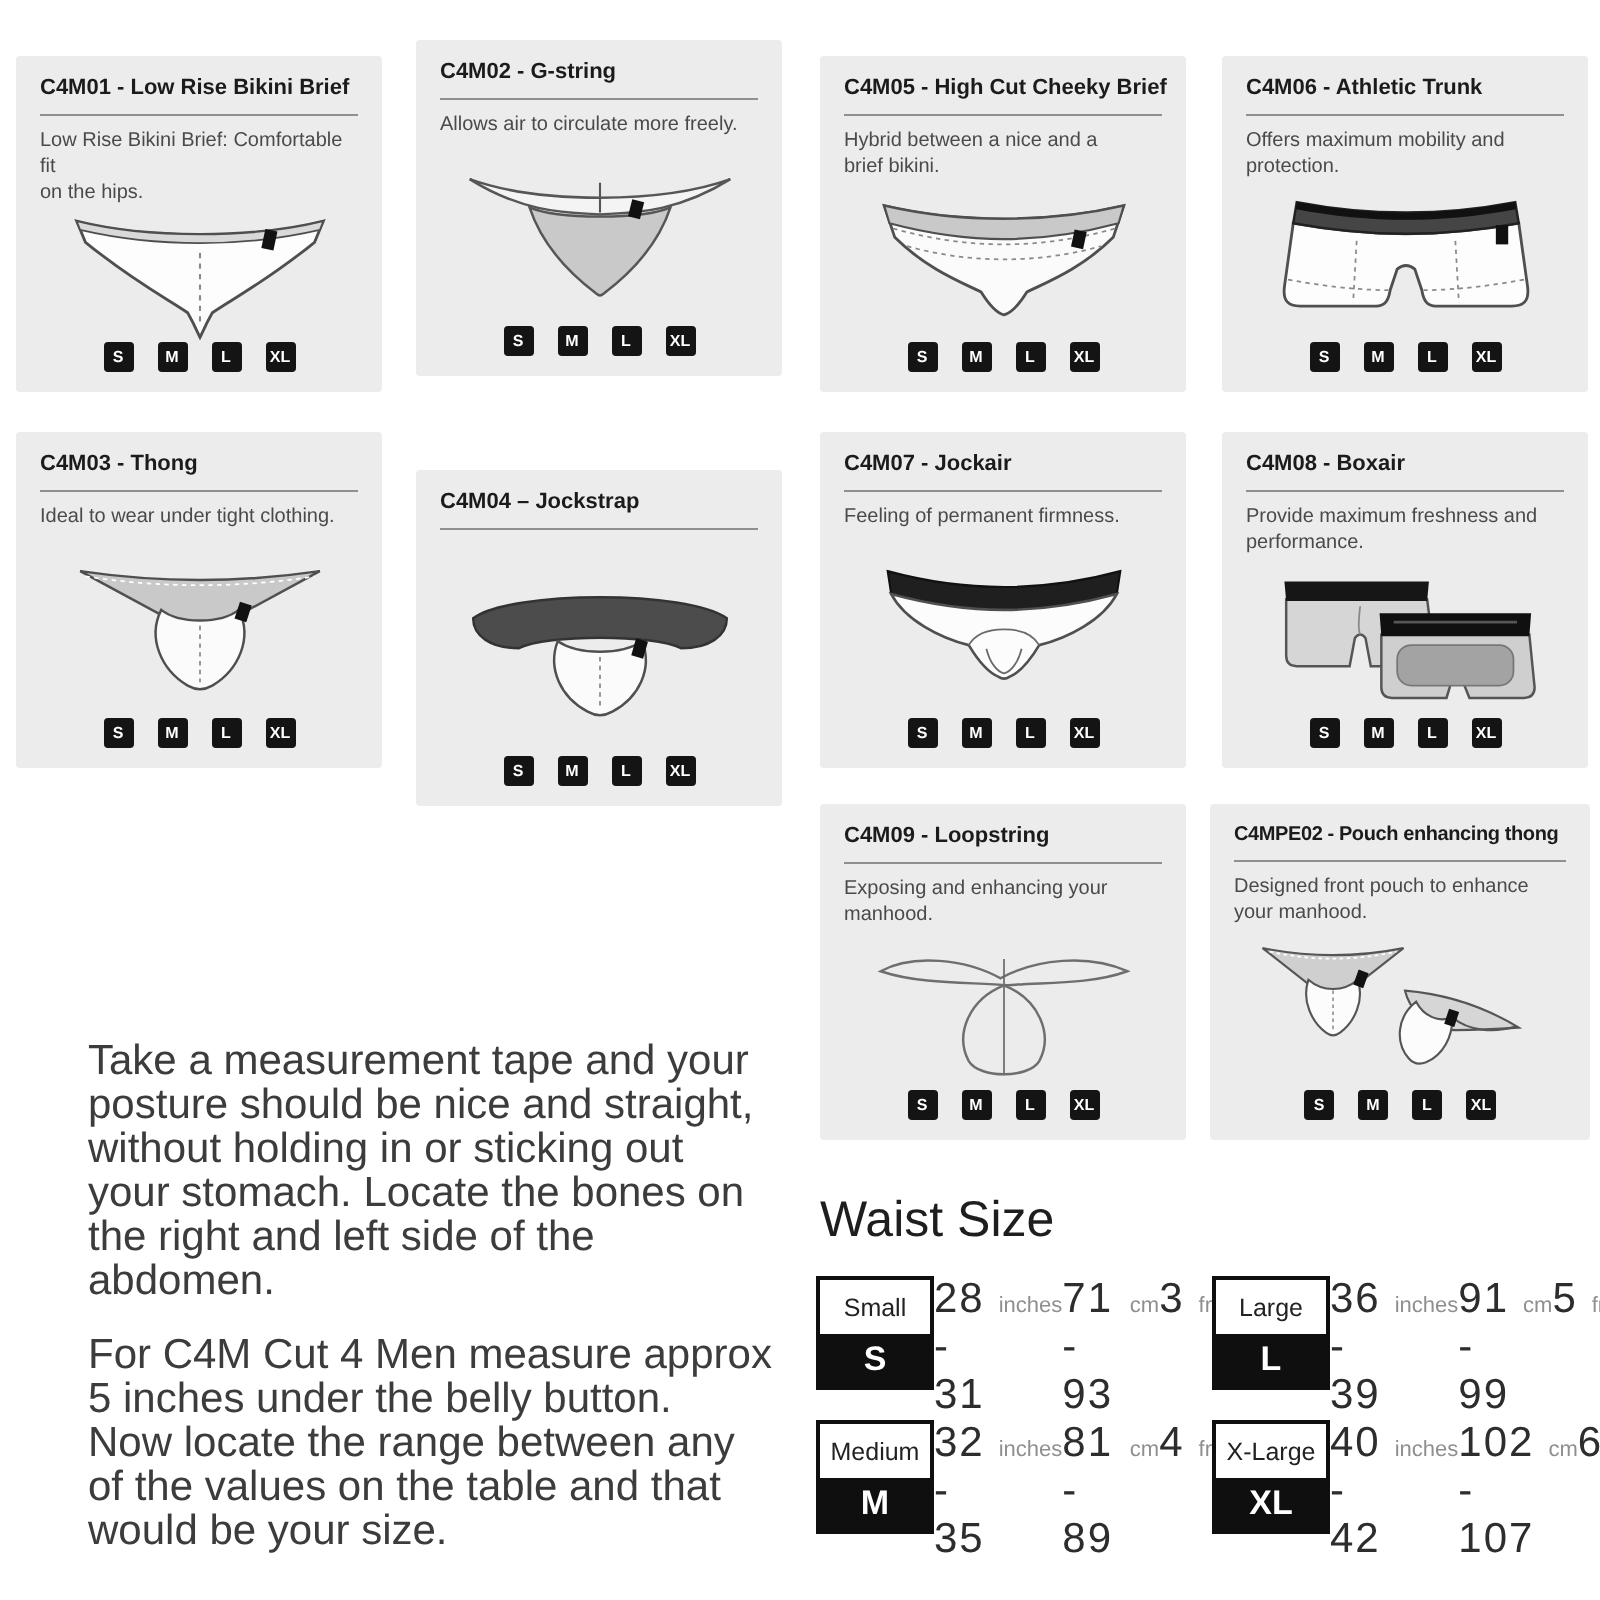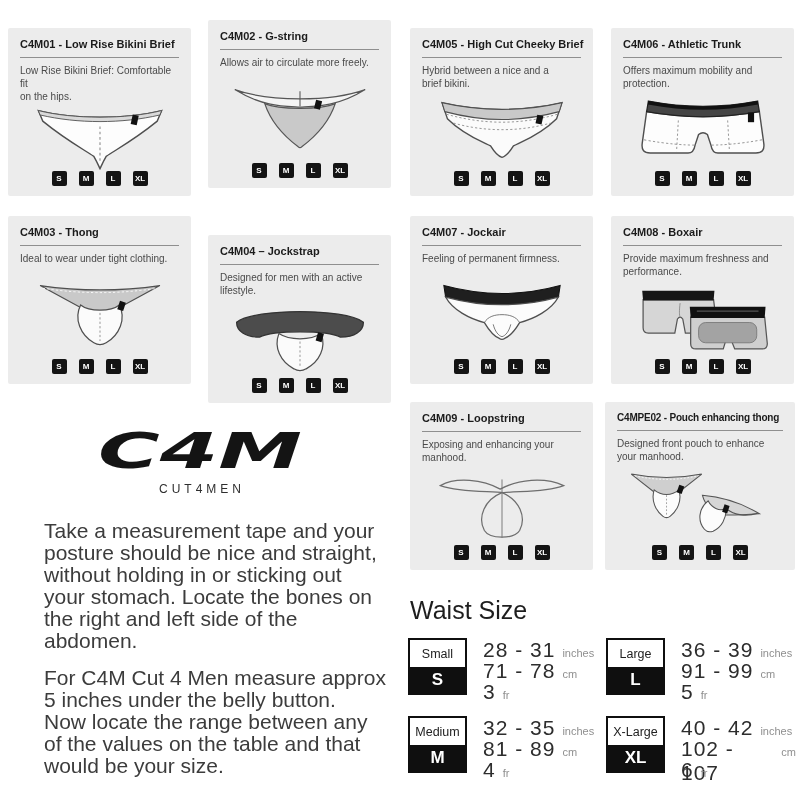--- a/index.html
+++ b/index.html
@@ -28,28 +28,28 @@
   
   .instructions{position:absolute;left:44px;top:520px;width:342px;
         font-size:21px;line-height:22px;color:#3c3c3c;}
   .instructions p{margin:0;white-space:pre-line;}
   .instructions p + p{margin-top:15px;}
 
   
   .waist-section{position:absolute;left:408px;top:596px;width:390px;}
   .waist-title{font-size:25px;font-weight:500;color:#1e1e1e;margin:0 0 13px 2px;}
   .waist-grid{display:grid;grid-template-columns:198px 190px;row-gap:15px;}
-  .waist-cell{display:flex;gap:16px;}
+  .waist-cell{display:flex;gap:0;}
   .size-box{width:59px;height:57px;box-sizing:border-box;border:2px solid #0f0f0f;background:#fff;
         display:flex;flex-direction:column;flex:none;}
   .size-box-label{flex:1;display:flex;align-items:center;justify-content:center;
         font-size:12.5px;color:#222;}
   .size-box-letter{height:26px;background:#0f0f0f;color:#fff;font-weight:700;font-size:17px;
         display:flex;align-items:center;justify-content:center;}
-  .measures{display:flex;flex-direction:column;justify-content:center;}
+  .measures{display:flex;flex-direction:row;justify-content:center;}
   .m-line{display:flex;align-items:baseline;height:21px;}
   .m-val{font-size:21px;color:#2d2d2d;letter-spacing:1px;}
   .m-unit{font-size:11px;color:#8f8f8f;margin-left:7px;}
 </style>
 </head>
 <body>
 
 <div class="page">
 
   <div class="card" style="left:8px;top:28px;">
@@ -157,22 +157,20 @@
       <span class="size-badge">S</span>
       <span class="size-badge">M</span>
       <span class="size-badge">L</span>
       <span class="size-badge">XL</span>
     </div>
   </div>
 
   <div class="card" style="left:208px;top:216px;margin-top:19px;">
     <div class="card-title">C4M04 – Jockstrap</div>
     <hr class="card-divider">
-    <div class="card-desc">Designed for men with an active
-lifestyle.</div>
     <div class="card-illus">
       <svg width="156" height="74" viewBox="0 0 160 84">
         <path d="M8 24 C 30 8, 130 8, 152 24 C 152 34, 142 41, 126 41 C 110 33, 50 33, 34 41 C 18 41, 8 34, 8 24 Z" fill="#4c4c4c" stroke="#333" stroke-width="1.4"></path>
         <path d="M56 37 C 50 53, 58 69, 73 77 Q 80 81 87 77 C 102 69, 110 53, 104 37 C 92 45, 68 45, 56 37 Z" fill="#fbfbfb" stroke="#4f4f4f" stroke-width="1.4"></path>
         <line x1="80" y1="46" x2="80" y2="75" stroke="#8a8a8a" stroke-width="1" stroke-dasharray="2.5 2.5"></line>
         <rect x="99" y="36" width="7" height="10" fill="#111" transform="rotate(16 102 41)"></rect>
       </svg>
     </div>
     <div class="card-sizes">
       <span class="size-badge">S</span>
@@ -267,26 +265,20 @@
       </svg>
     </div>
     <div class="card-sizes">
       <span class="size-badge">S</span>
       <span class="size-badge">M</span>
       <span class="size-badge">L</span>
       <span class="size-badge">XL</span>
     </div>
   </div>
 
-  <div class="logo-block">
-    <svg width="216" height="52" viewBox="0 0 216 52">
-      <text x="108" y="44" text-anchor="middle" textLength="204" lengthAdjust="spacingAndGlyphs" font-family="DejaVu Sans, sans-serif" font-size="50" font-style="italic" font-weight="bold" fill="#141414">C4M</text>
-    </svg>
-    <div class="logo-sub">CUT4MEN</div>
-  </div>
 
   <div class="instructions">
     <p>Take a measurement tape and your
 posture should be nice and straight,
 without holding in or sticking out
 your stomach. Locate the bones on
 the right and left side of the
 abdomen.</p>
     <p>For C4M Cut 4 Men measure approx
 5 inches under the belly button.
@@ -303,21 +295,21 @@
         <div class="size-box">
           <div class="size-box-label">Small</div>
           <div class="size-box-letter">S</div>
         </div>
         <div class="measures">
           <div class="m-line">
               <span class="m-val">28 - 31</span>
               <span class="m-unit">inches</span>
             </div>
           <div class="m-line">
-              <span class="m-val">71 - 78</span>
+              <span class="m-val">71 - 93</span>
               <span class="m-unit">cm</span>
             </div>
           <div class="m-line">
               <span class="m-val">3</span>
               <span class="m-unit">fr</span>
             </div>
         </div>
       </div>
 
       <div class="waist-cell">

